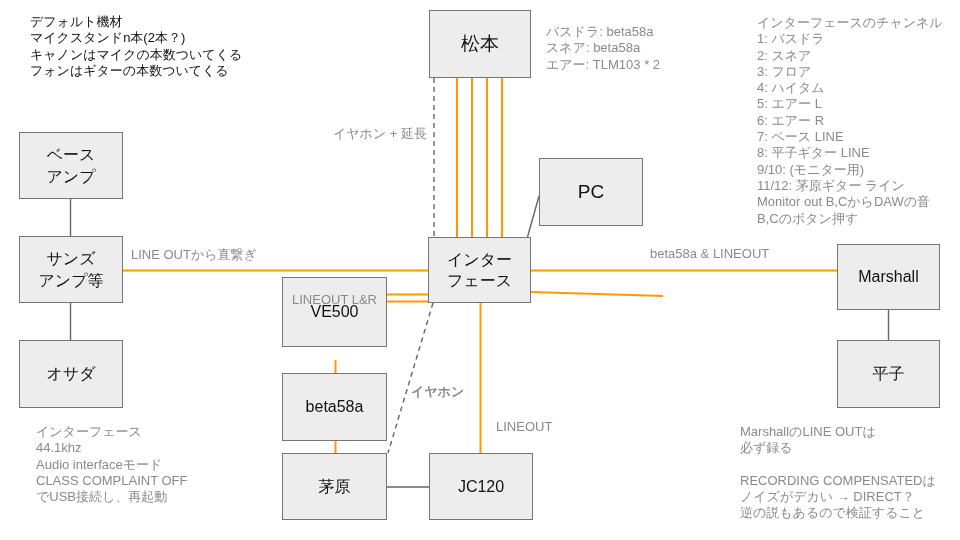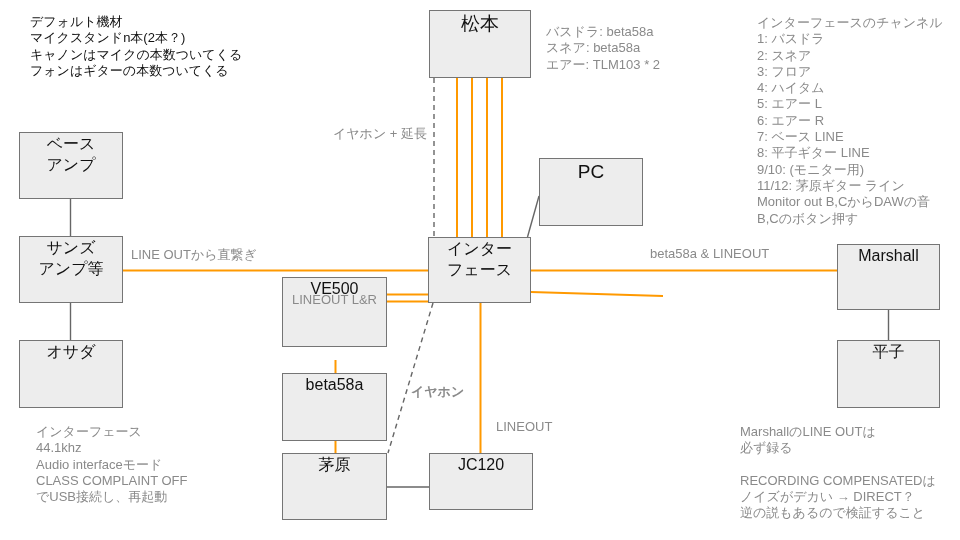--- a/index.html
+++ b/index.html
@@ -15,21 +15,21 @@
   body{font-family:"Liberation Sans","DejaVu Sans",sans-serif;}
   .canvas{position:relative;width:960px;height:540px;background:#ffffff;}
   svg.edges{position:absolute;left:0;top:0;width:960px;height:540px;}
   .e-orange{stroke:var(--accent);stroke-width:2;fill:none;}
   .e-gray{stroke:var(--connector);stroke-width:1.4;fill:none;}
   .e-dash{stroke:var(--connector);stroke-width:1.4;fill:none;stroke-dasharray:5 4;}
   .node{
     position:absolute;
     background:var(--node-fill);
     border:1px solid var(--node-border);
-    display:flex;justify-content:center;
+    display:flex;align-items:center;justify-content:center;
     text-align:center;color:var(--text-black);
     font-size:16px;line-height:1.32;white-space:pre-line;
   }
   .node.big{font-size:19px;}
   .edge-label{
     position:absolute;color:var(--label-gray);
     font-size:13px;white-space:nowrap;
   }
   .tb{
     position:absolute;color:var(--label-gray);
@@ -74,21 +74,21 @@
   <div class="node" style="left:428px;top:237px;width:103px;height:66px;"><span>インター
 フェース</span></div>
   <div class="node" style="left:19px;top:132px;width:104px;height:67px;"><span>ベース
 アンプ</span></div>
   <div class="node" style="left:19px;top:340px;width:104px;height:68px;"><span>オサダ</span></div>
   <div class="node" style="left:19px;top:236px;width:104px;height:67px;"><span>サンズ
 アンプ等</span></div>
   <div class="node" style="left:282px;top:277px;width:105px;height:70px;"><span>VE500</span></div>
   <div class="node" style="left:282px;top:373px;width:105px;height:68px;"><span>beta58a</span></div>
   <div class="node" style="left:282px;top:453px;width:105px;height:67px;"><span>茅原</span></div>
-  <div class="node" style="left:429px;top:453px;width:104px;height:57px;"><span>JC120</span></div>
+  <div class="node" style="left:429px;top:453px;width:104px;height:67px;"><span>JC120</span></div>
   <div class="node" style="left:837px;top:237px;width:103px;height:66px;margin-top:7px;"><span>Marshall</span></div>
   <div class="node" style="left:837px;top:340px;width:103px;height:68px;"><span>平子</span></div>
 
   <div class="edge-label" style="left:333px;top:125px;">イヤホン + 延長</div>
   <div class="edge-label" style="left:131px;top:246px;">LINE OUTから直繋ぎ</div>
   <div class="edge-label" style="left:292px;top:292px;">LINEOUT L&amp;R</div>
   <div class="edge-label" style="left:650px;top:246px;">beta58a &amp; LINEOUT</div>
   <div class="edge-label" style="left:411px;top:383px;font-weight:bold;">イヤホン</div>
   <div class="edge-label" style="left:496px;top:419px;">LINEOUT</div>
 

